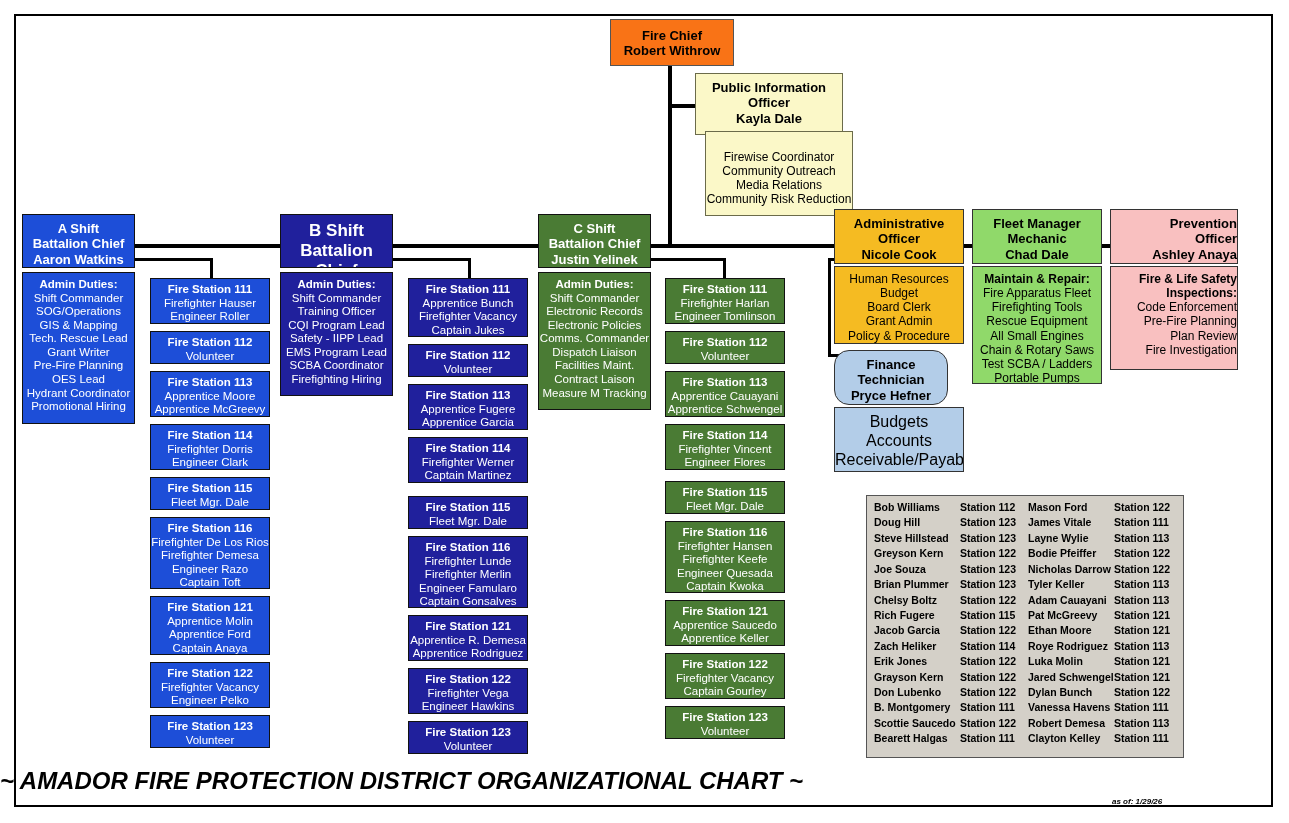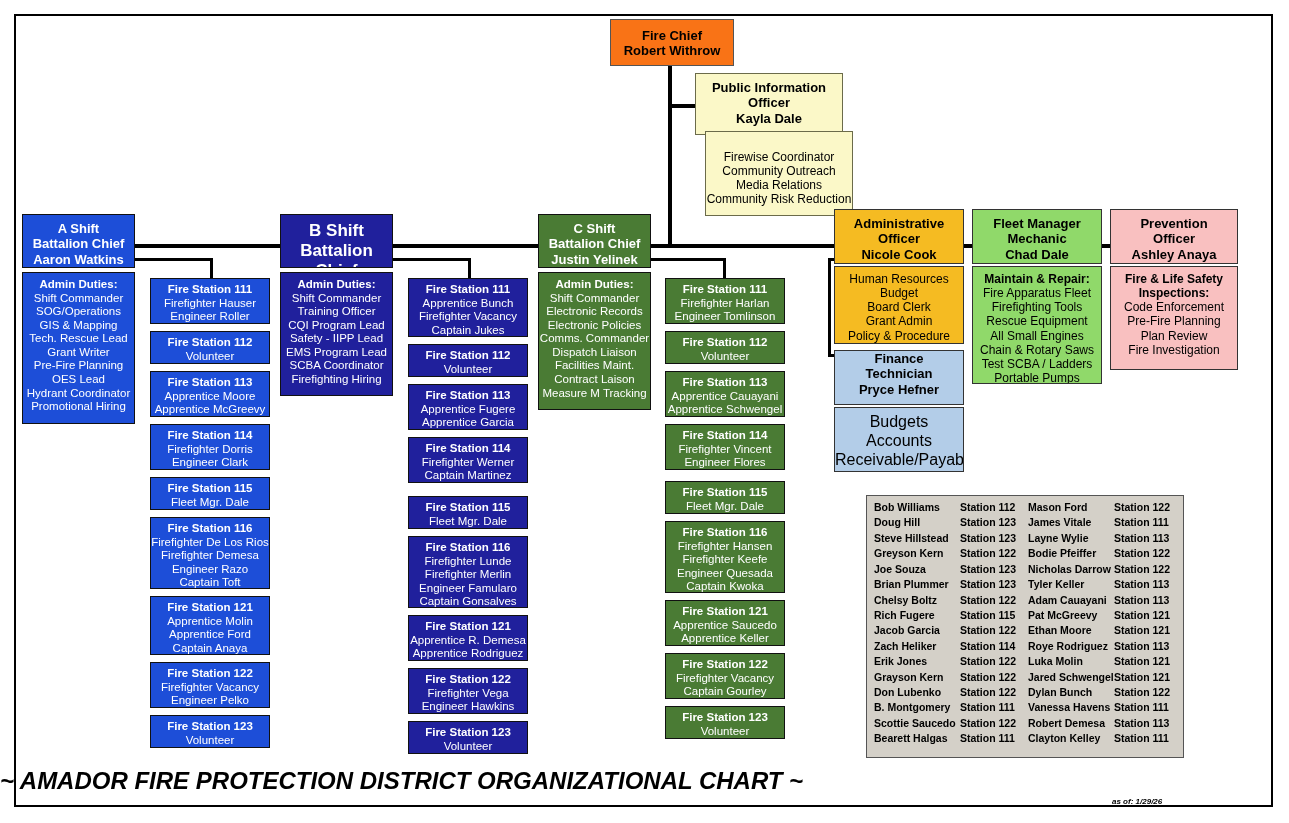--- a/index.html
+++ b/index.html
@@ -55,21 +55,21 @@
   .lblue{background:#b3cde8;border:1px solid #333;color:#000;}
   .lbluehd{font-weight:bold;font-size:13px;}
   .lbluesub{font-size:16px;}
 
   
   .lgreen{background:#90d96a;border:1px solid #333;color:#000;}
   .lgreenhd{font-weight:bold;font-size:13px;}
   .lgreensub{font-size:12px;}
 
   
-  .pink{background:#f9c0c0;border:1px solid #333;color:#000;}
+  .pink{background:#f9c0c0;border:1px solid #333;color:#000;text-align:right;}
   .pinkhd{font-weight:bold;font-size:13px;}
   .pinksub{font-size:12px;}
 
   
   #volunteer{position:absolute;left:866px;top:495px;width:318px;height:263px;
      background:#d4d0c8;border:1px solid #555;box-sizing:border-box;}
   #vol-title{text-align:center;font-weight:bold;font-size:12.5px;color:#000;padding-top:5px;}
   .vol-cols{display:flex;justify-content:space-between;padding:4px 7px 0 7px;}
   .vol-col{font-size:10.5px;font-weight:bold;color:#000;}
   .vol-row{display:flex;line-height:1.47;white-space:nowrap;}
@@ -315,21 +315,21 @@
     <span class="ln">Nicole Cook</span>
   </div>
   <div class="box orange orangesub" style="left:834px;top:266px;width:130px;height:78px;padding-top:5px;">
     <span class="ln">Human Resources</span>
     <span class="ln">Budget</span>
     <span class="ln">Board Clerk</span>
     <span class="ln">Grant Admin</span>
     <span class="ln">Policy &amp; Procedure</span>
   </div>
 
-  <div class="box lblue lbluehd" style="left:834px;top:350px;width:130px;height:55px;">
+  <div class="box lblue lbluehd" style="left:834px;top:350px;width:114px;height:55px;padding-top:6px;border-radius:15px;">
     <span class="ln">Finance</span>
     <span class="ln">Technician</span>
     <span class="ln">Pryce Hefner</span>
   </div>
   <div class="box lblue lbluesub" style="left:834px;top:407px;width:130px;height:65px;padding-top:5px;">
     <span class="ln">Budgets</span>
     <span class="ln">Accounts</span>
     <span class="ln">Receivable/Payable</span>
     <span class="ln">Payroll</span>
   </div>

